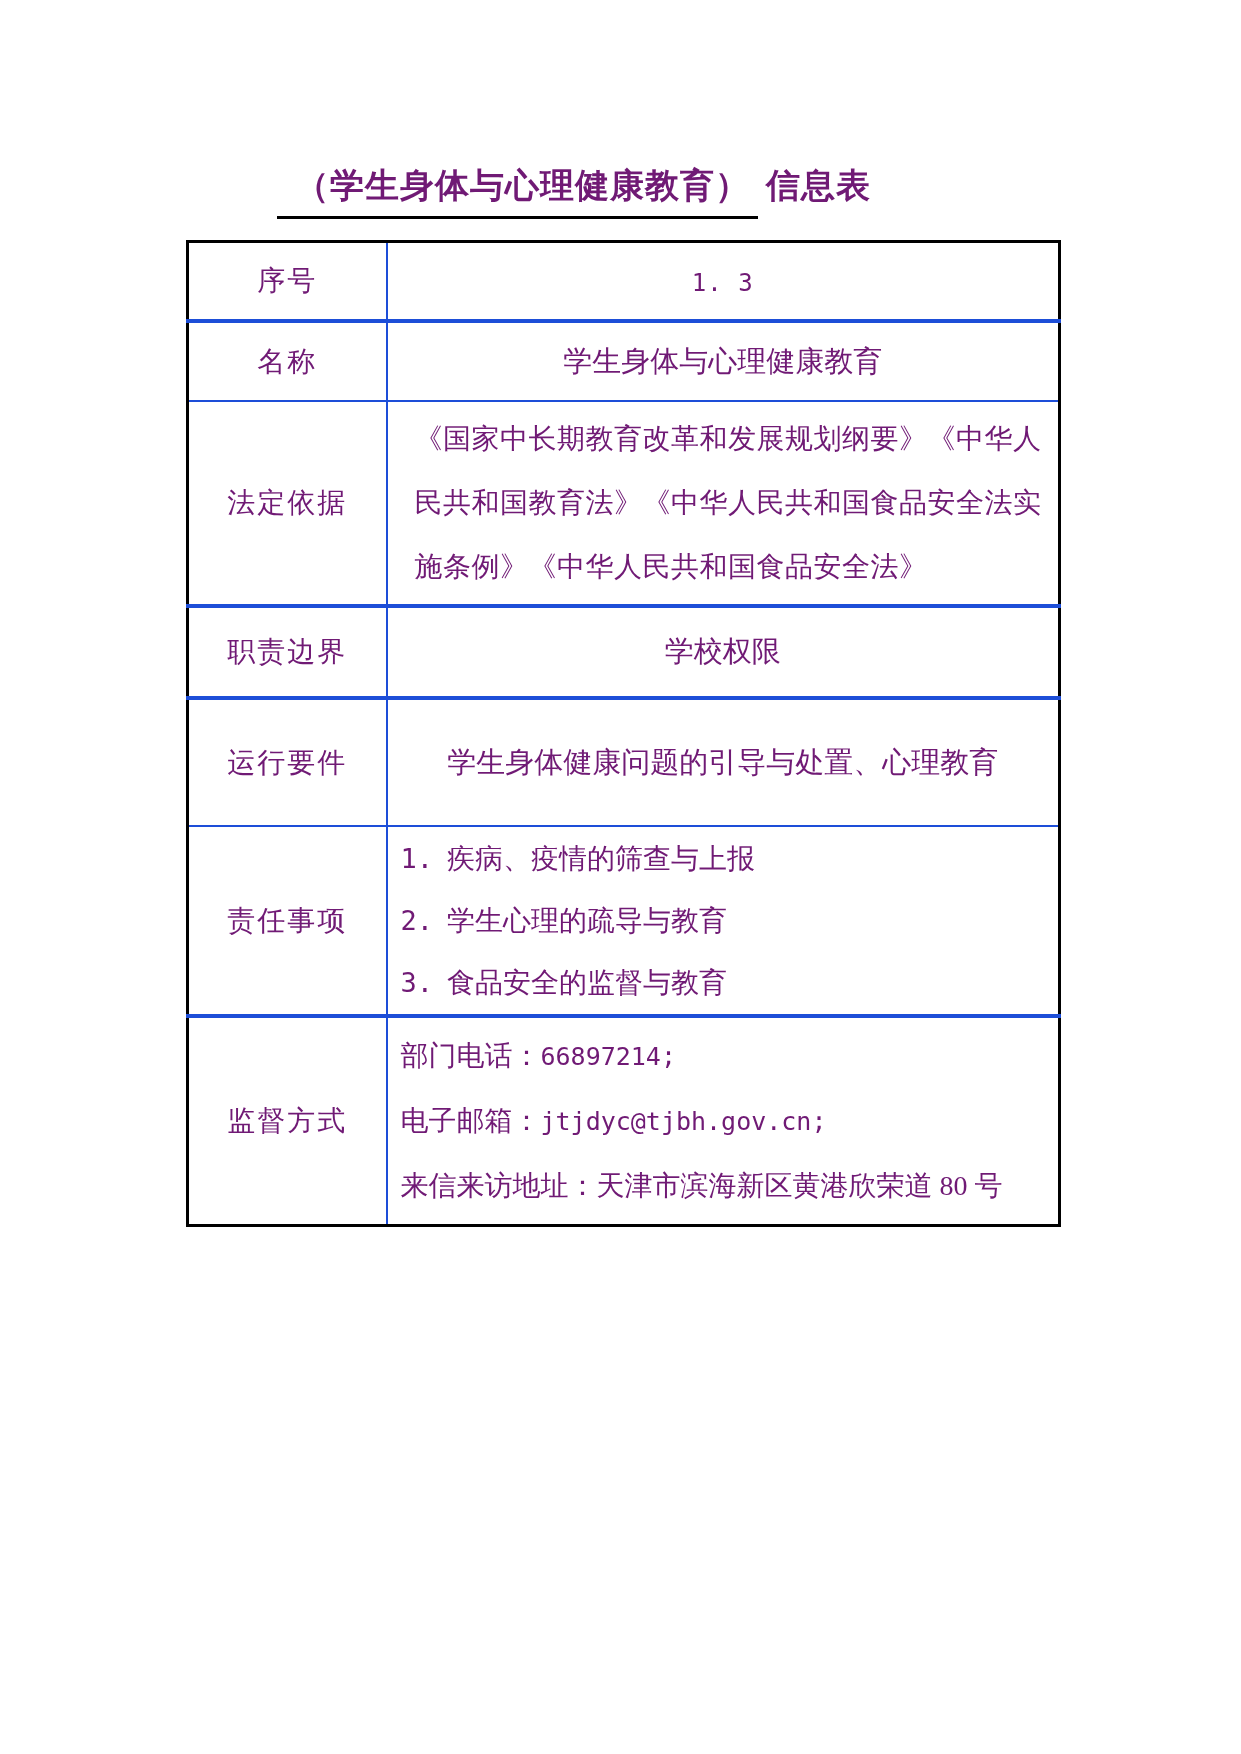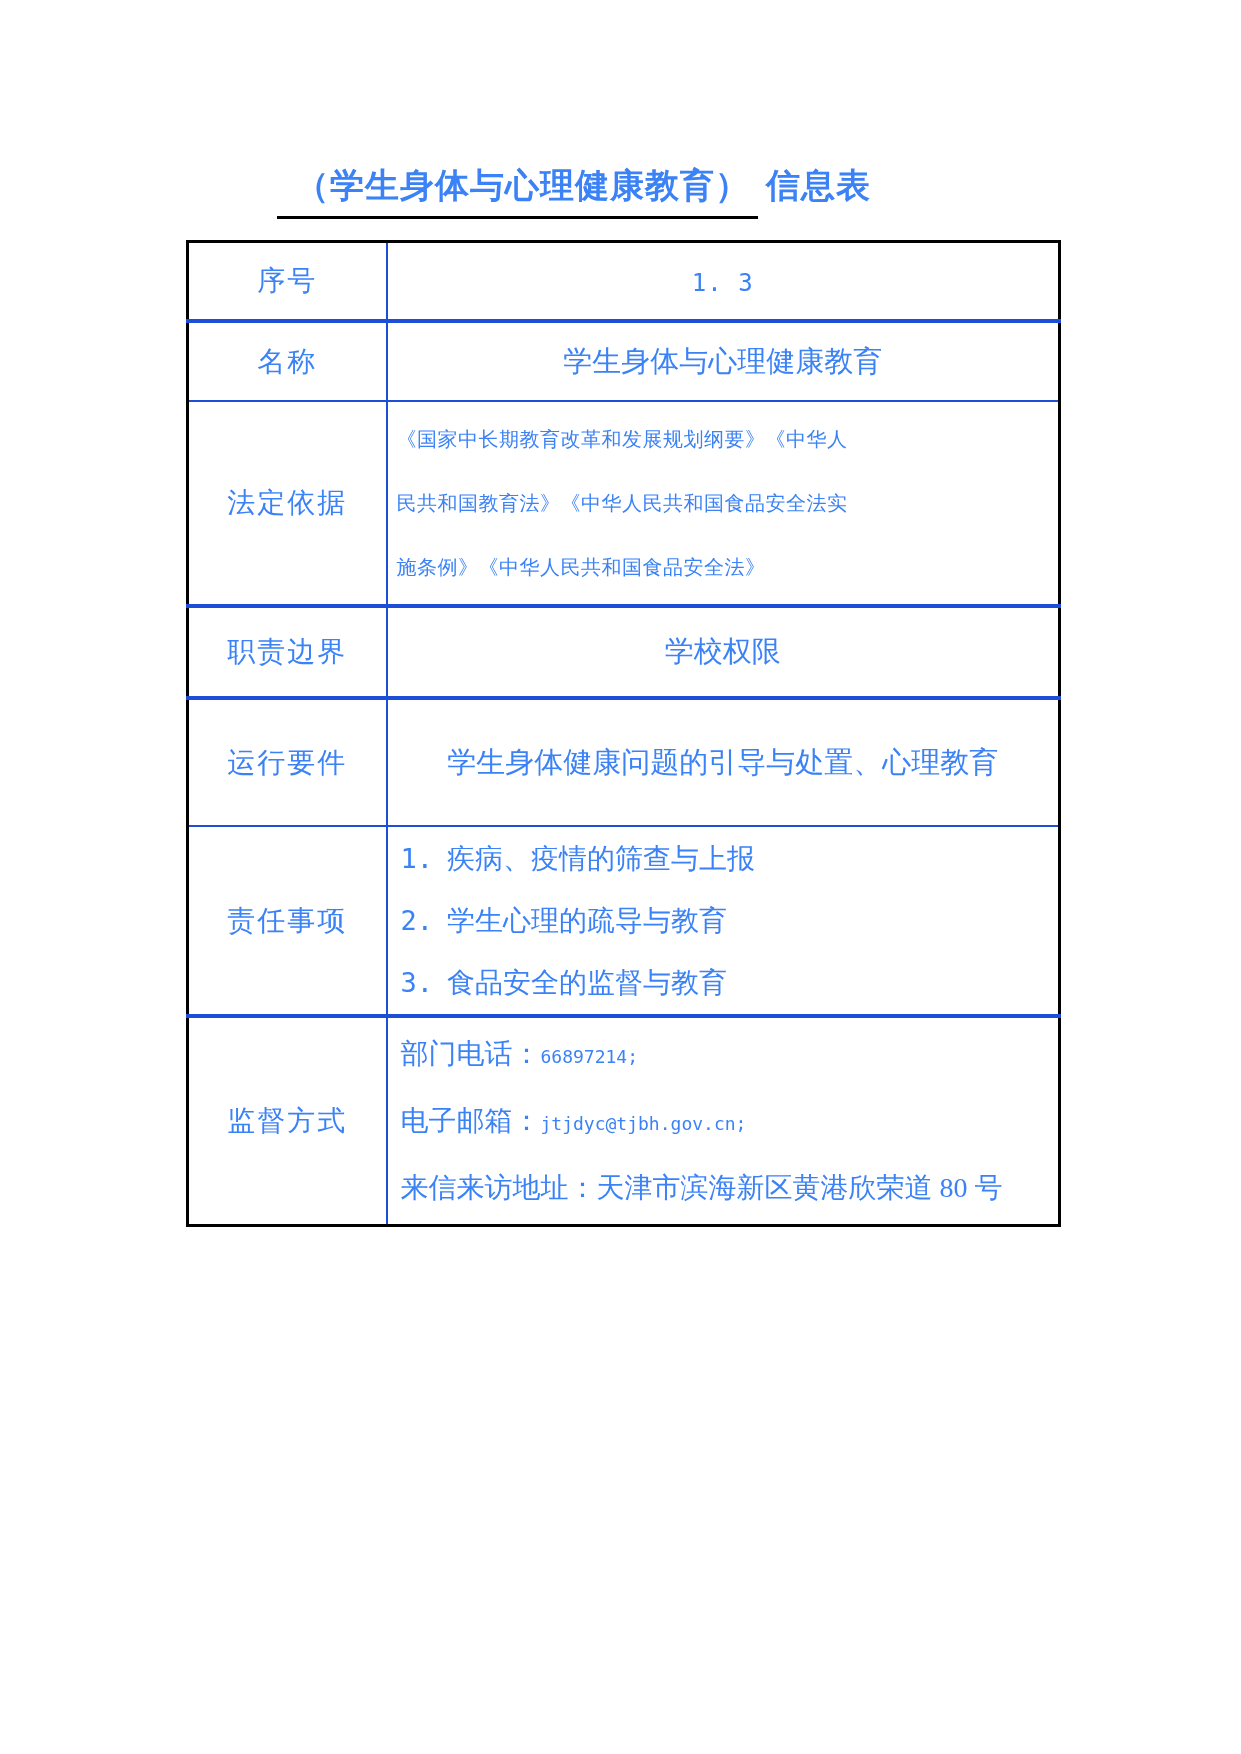--- a/index.html
+++ b/index.html
@@ -1,21 +1,21 @@
 <!DOCTYPE html>
 <html><head>
 <meta charset="utf-8">
 <style>
   html, body { margin: 0; padding: 0; background: #e8e8e8; }
   .page {
     position: relative;
     width: 1241px;
     height: 1754px;
     background: #ffffff;
-    color: #3b82f6;
+    color: #701a75;
     font-family: "Liberation Sans", sans-serif;
     overflow: hidden;
   }
 
   
   .doc-title {
     position: absolute;
     top: 163px;
     left: 0;
     width: 1148px;
@@ -76,32 +76,32 @@
   }
   td.center { text-align: center; }
 
   .seq-val {
     font-family: "DejaVu Sans Mono", monospace;
     font-size: 24px;
     letter-spacing: 1px;
   }
 
   .line { text-align: left; }
-  .legal-line  { line-height: 64px; padding-left: 9px;  font-size: 20px; letter-spacing: 0.5px; white-space: nowrap; }
+  .legal-line  { line-height: 64px; padding-left: 27px;  font-size: 28px; letter-spacing: 0.5px; white-space: nowrap; }
   .duty-line   { line-height: 62px; padding-left: 13px; font-size: 28px; white-space: nowrap; }
   .superv-line { line-height: 64px; padding-left: 13px; font-size: 28px; white-space: nowrap; }
 
   .num {
     font-family: "DejaVu Sans Mono", monospace;
     font-size: 27px;
     margin-right: 14px;
   }
   .mono {
     font-family: "DejaVu Sans Mono", monospace;
-    font-size: 18px;
+    font-size: 25px;
     letter-spacing: 0;
   }
   .flow { letter-spacing: 1px; }
 </style>
 </head>
 <body>
 
 <div class="page">
 
   <div class="doc-title">

